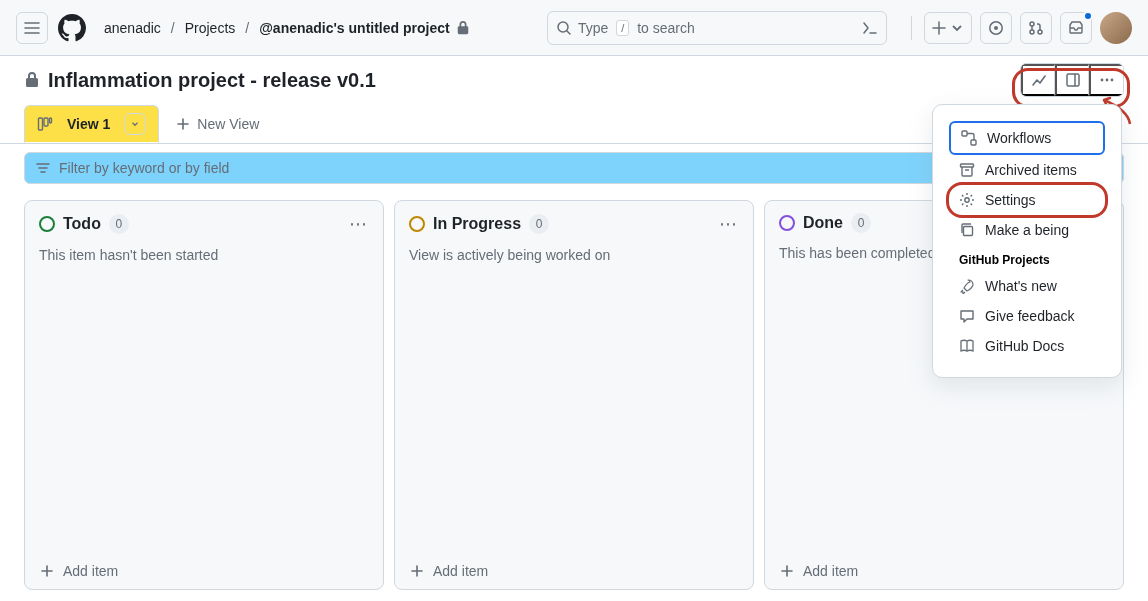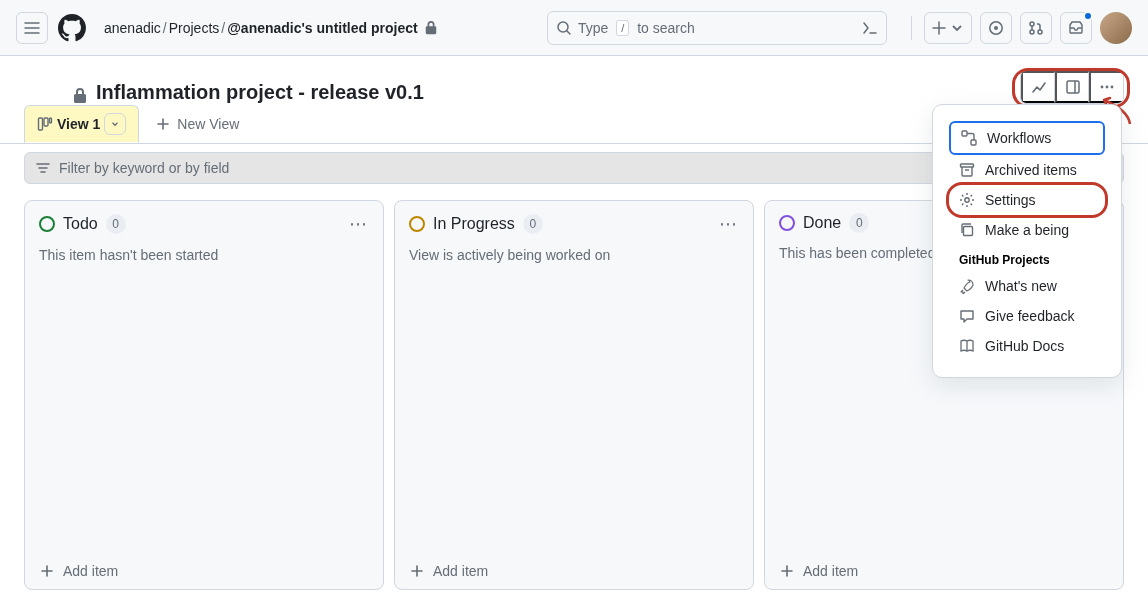--- a/index.html
+++ b/index.html
@@ -1,56 +1,56 @@
 <!DOCTYPE html>
 <html><head>
 <meta charset="utf-8">
 <style>
 * { box-sizing: border-box; margin: 0; padding: 0; }
 body { font-family: -apple-system, BlinkMacSystemFont, "Segoe UI", Helvetica, Arial, sans-serif; background: #fff; color: #1f2328; font-size: 14px; width: 1148px; height: 601px; overflow: hidden; position: relative; }
 .topbar { display: flex; align-items: center; height: 56px; padding: 0 16px; background: #f6f8fa; border-bottom: 1px solid #d0d7de; gap: 8px; }
 .icon-btn { display: inline-flex; align-items: center; justify-content: center; width: 32px; height: 32px; border: 1px solid #d0d7de; border-radius: 6px; background: #f6f8fa; cursor: pointer; color: #656d76; position: relative; }
 .icon-btn svg { width: 16px; height: 16px; }
 .logo { display: inline-flex; align-items: center; justify-content: center; width: 32px; height: 32px; cursor: pointer; }
-.breadcrumb { display: flex; align-items: center; gap: 2px; margin-left: 8px; color: #656d76; }
+.breadcrumb { display: flex; align-items: center; gap: 10px; margin-left: 8px; color: #656d76; }
 .breadcrumb a { color: #1f2328; text-decoration: none; cursor: pointer; }
 .breadcrumb .sep { color: #656d76; }
 .breadcrumb .current { font-weight: 600; color: #1f2328; display: inline-flex; align-items: center; gap: 6px; }
 .search { flex: 0 0 340px; margin-left: auto; }
 .search-box { display: flex; align-items: center; height: 32px; border: 1px solid #d0d7de; border-radius: 6px; background: #f6f8fa; padding: 16px 8px; gap: 6px; color: #656d76; cursor: text; }
 .search-box .kbd { display: inline-flex; align-items: center; justify-content: center; border: 1px solid #d0d7de; border-radius: 3px; font-size: 11px; padding: 0 4px; height: 16px; background: #fff; }
 .search-box .placeholder { flex: 1; }
 .topbar-right { display: flex; align-items: center; gap: 8px; margin-left: 12px; }
 .divider-v { width: 1px; height: 24px; background: #d0d7de; margin: 0 4px; }
 .avatar { width: 32px; height: 32px; border-radius: 50%; background: linear-gradient(135deg,#c9a88a,#8a6a4a); cursor: pointer; }
 .notif-dot { position: absolute; top: -2px; right: -2px; width: 10px; height: 10px; border-radius: 50%; background: #0969da; border: 2px solid #f6f8fa; }
 
-.titlebar { display: flex; align-items: flex-end; height: 48px; padding: 0 24px; gap: 8px; margin-left: 48px; }
+.titlebar { display: flex; align-items: center; height: 48px; padding: 0 24px; gap: 8px; }
 .titlebar svg { color: #656d76; }
 .titlebar h1 { font-size: 20px; font-weight: 600; }
 .titlebar-actions { margin-left: auto; display: flex; border: 1px solid #d0d7de; border-radius: 6px; overflow: hidden; position: relative; }
 .titlebar-actions .act { display: inline-flex; align-items: center; justify-content: center; width: 34px; height: 32px; background: #fff; cursor: pointer; border-right: 1px solid #d0d7de; }
 .titlebar-actions .act:last-child { border-right: none; }
 .annot-circle { position: absolute; border: 3px solid #c0392b; border-radius: 16px; pointer-events: none; }
 .annot-arrow { position: absolute; pointer-events: none; }
 
 .tabs { display: flex; align-items: center; height: 40px; padding: 0 24px; border-bottom: 1px solid #d0d7de; gap: 4px; }
-.tab { display: inline-flex; align-items: center; gap: 4px; padding: 0 12px; height: 38px; border: 1px solid #d0d7de; border-bottom: 1px solid #fff; border-top-left-radius: 6px; border-top-right-radius: 6px; background: #fef9c3; cursor: pointer; font-weight: 600; font-size: 14px; margin-bottom: -1px; }
+.tab { display: inline-flex; align-items: center; gap: 14px; padding: 0 12px; height: 38px; border: 1px solid #d0d7de; border-bottom: 1px solid #fff; border-top-left-radius: 6px; border-top-right-radius: 6px; background: #fde047; cursor: pointer; font-weight: 600; font-size: 14px; margin-bottom: -1px; }
 .tab-caret { display: inline-flex; align-items: center; justify-content: center; width: 22px; height: 22px; border: 1px solid #d0d7de; border-radius: 6px; font-size: 10px; cursor: pointer; }
 .new-view { display: inline-flex; align-items: center; gap: 6px; margin-left: 12px; color: #656d76; cursor: pointer; justify-content: center; }
 .new-view svg { color: #656d76; }
 
 .filter-bar { padding: 8px 24px; }
-.filter-input { display: flex; align-items: center; gap: 8px; height: 32px; border: 1px solid #d0d7de; border-radius: 6px; padding: 0 10px; color: #656d76; cursor: text; background: #e5e5e5; }
+.filter-input { display: flex; align-items: center; gap: 8px; height: 32px; border: 1px solid #d0d7de; border-radius: 6px; padding: 0 10px; color: #656d76; cursor: text; background: #7dd3fc; }
 
 .board { display: flex; gap: 10px; padding: 8px 24px; }
 .column { flex: 1; border: 1px solid #d0d7de; border-radius: 8px; background: #f6f8fa; display: flex; flex-direction: column; height: 390px; }
 .col-head { display: flex; align-items: center; gap: 8px; padding: 12px 14px; }
 .status-ring { width: 16px; height: 16px; border-radius: 50%; border: 2px solid; }
-.col-title { font-weight: 400; font-size: 16px; }
+.col-title { font-weight: 700; font-size: 16px; }
 .count-badge { display: inline-flex; align-items: center; justify-content: center; min-width: 20px; height: 20px; border-radius: 10px; background: #eaeef2; color: #656d76; font-size: 12px; padding: 0 6px; }
 .col-menu { margin-left: auto; color: #656d76; cursor: pointer; font-size: 18px; letter-spacing: 2px; }
 .col-desc { padding: 0 14px; color: #656d76; font-size: 14px; }
 .col-body { flex: 1; }
 .col-foot { padding: 10px 14px; display: flex; align-items: center; gap: 8px; color: #656d76; cursor: pointer; border-top: 1px solid rgba(0,0,0,0); }
 .col-foot svg { color: #656d76; }
 
 .dropdown { position: absolute; top: 104px; right: 26px; width: 190px; background: #fff; border: 1px solid #d0d7de; border-radius: 10px; box-shadow: 0 8px 24px rgba(140,149,159,0.2); padding: 16px; z-index: 10; }
 .dropdown .item { display: flex; align-items: center; gap: 10px; padding: 7px 10px; border-radius: 6px; cursor: pointer; font-size: 14px; }
 .dropdown .item svg { width: 16px; height: 16px; color: #656d76; }

